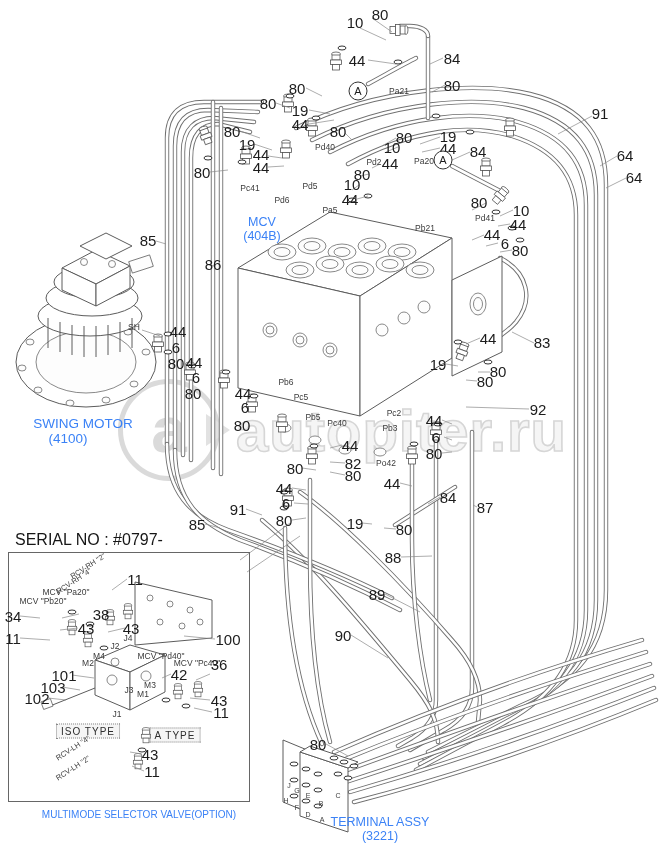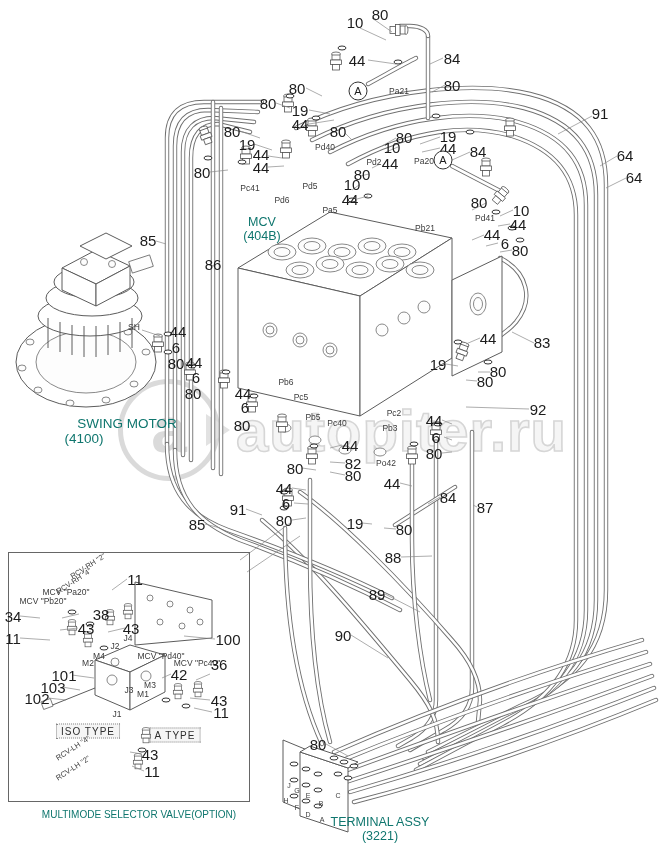--- a/index.html
+++ b/index.html
@@ -25,21 +25,21 @@
   #callouts{position:absolute;left:0;top:0;width:100%;height:100%;z-index:3;}
   .co{position:absolute;transform:translate(-50%,-50%);color:#1c1c1c;white-space:nowrap;}
   .c-num{font-size:15px;}
   .c-port{font-size:8.5px;color:#3a3a3a;}
   .c-tiny{font-size:7px;color:#3a3a3a;}
   .c-rot{font-size:7.5px;color:#3a3a3a;transform:translate(-50%,-50%) rotate(-33deg);}
   .c-dotted{font-size:10px;letter-spacing:1px;color:#2e2e2e;border:1px dotted #888;
             background:rgba(0,0,0,.04);padding:1px 4px;}
   .c-circ{font-size:11px;width:17px;height:17px;line-height:17px;text-align:center;
           border:1.2px solid #333;border-radius:50%;background:#fff;}
-  .cap{position:absolute;transform:translate(-50%,-50%);color:#0f766e;white-space:nowrap;z-index:3;}
+  .cap{position:absolute;transform:translate(-50%,-50%);color:#3b82f6;white-space:nowrap;z-index:3;}
   #serial-title{position:absolute;left:15px;top:531px;font-size:16px;color:#161616;z-index:3;}
   #serial-box{position:absolute;left:8px;top:552px;width:240px;height:248px;border:1px solid #666;z-index:2;}
 </style>
 </head>
 <body>
 
 <div id="stage">
 
   <div id="wm">
     <div class="logo">a</div>
@@ -309,24 +309,25 @@
       M292,488 L306,490 M294,503 L308,504 M292,520 L306,518 M246,509 L262,515 M205,524 L220,528
       M362,523 L372,524 M396,529 L384,528 M400,483 L412,486 M440,497 L428,504 M477,507 L473,505
       M401,557 L432,556 M385,594 L420,612 M351,635 L388,658 M326,744 L348,756
       M215,639 L184,636 M72,675 L94,678 M62,687 L80,690 M48,698 L66,700
       M20,616 L40,618 M20,638 L50,640 M79,614 L62,618 M78,628 L60,630
       M127,579 L112,590 M125,628 L108,632 M210,700 L190,698 M212,712 L194,708
       M142,754 L130,752 M144,771 L132,766 M171,674 L162,678 M210,674 L196,680
       M142,330 L160,336 M240,560 L290,523 M247,572 L300,536"></path>
   </svg>
 
+  <div id="serial-title">SERIAL NO : #0797-</div>
   <div id="serial-box"></div>
 
-  <span class="cap" style="left:83px;top:423px;font-size:13.5px;margin-left:44px;">SWING MOTOR</span>
-  <span class="cap" style="left:84px;top:438px;font-size:13.5px;">(4100)</span>
+  <span class="cap" style="left:83px;top:423px;font-size:13.5px;">SWING MOTOR</span>
+  <span class="cap" style="left:68px;top:438px;font-size:13.5px;">(4100)</span>
   <span class="cap" style="left:262px;top:222px;font-size:12.5px;">MCV</span>
   <span class="cap" style="left:262px;top:236px;font-size:12.5px;">(404B)</span>
   <span class="cap" style="left:139px;top:814px;font-size:10px;">MULTIMODE SELECTOR VALVE(OPTION)</span>
   <span class="cap" style="left:380px;top:822px;font-size:12.5px;">TERMINAL ASSY</span>
   <span class="cap" style="left:380px;top:836px;font-size:12.5px;">(3221)</span>
 
   <div id="callouts">
       <span class="co c-num" style="left: 355px; top: 22px;">10</span>
       <span class="co c-num" style="left: 380px; top: 14px;">80</span>
       <span class="co c-num" style="left: 357px; top: 60px;">44</span>

